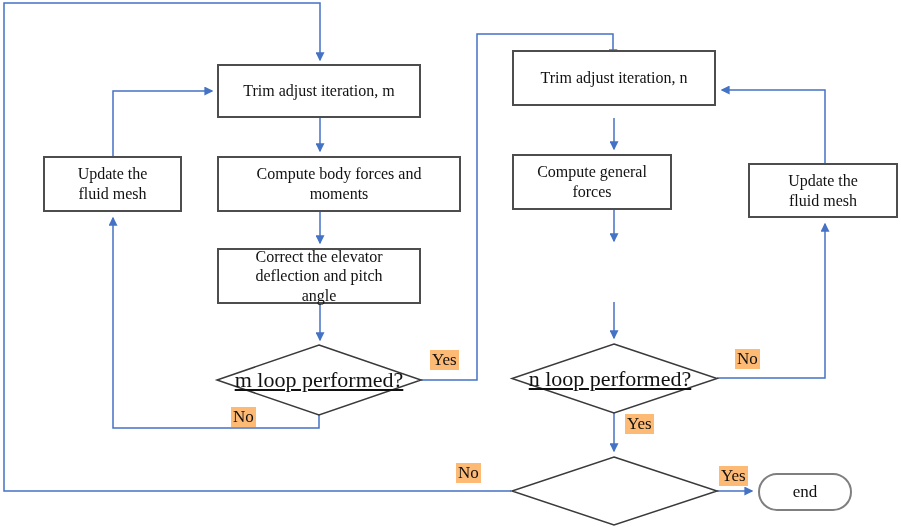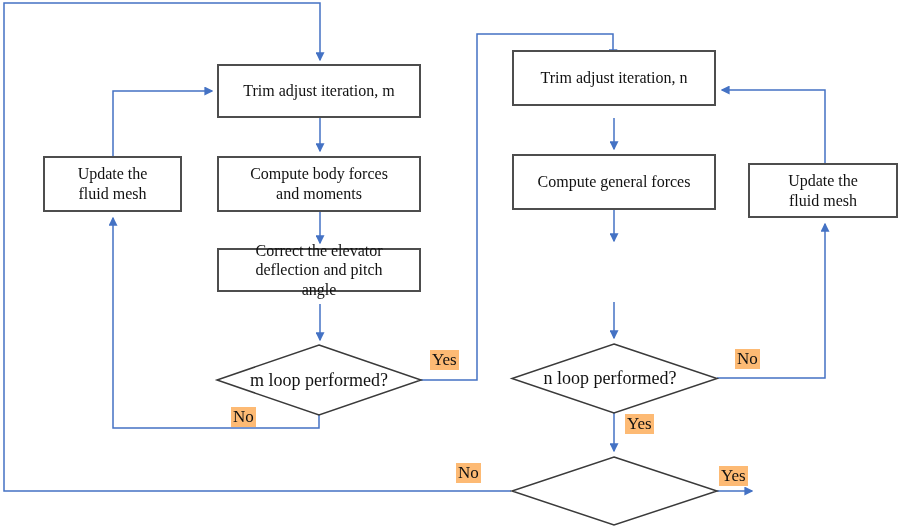--- a/index.html
+++ b/index.html
@@ -17,21 +17,21 @@
   .diamond{fill:#fff;stroke:var(--diamond-border,#3a3a3a);stroke-width:1.5px;}
   .node{
     position:absolute;box-sizing:border-box;
     display:flex;align-items:center;justify-content:center;
     text-align:center;background:#fff;
     border:2px solid var(--box-border,#4d4d4d);
     font-size:16px;line-height:1.22;padding:2px 22px;
   }
   .dlabel{
     position:absolute;display:flex;align-items:center;justify-content:center;
-    text-align:center;font-size:18px;background:transparent;pointer-events:none;
+    text-align:center;font-size:22px;background:transparent;pointer-events:none;text-decoration:underline;
   }
   .terminator{
     position:absolute;box-sizing:border-box;
     display:flex;align-items:center;justify-content:center;
     background:#fff;border:2px solid var(--terminator-border,#7f7f7f);
     border-radius:19px;font-size:17px;
   }
   .elabel{
     position:absolute;font-size:17px;background:#fdba74;padding:0 2px;
   }
@@ -76,38 +76,39 @@
 
     <path class="edge" d="M717,491 H752" marker-end="url(#arw)"></path>
 
     <polygon class="diamond" points="319,345 421,380 319,415 217,380"></polygon>
     <polygon class="diamond" points="614,344 717,378.5 614,413 512,378.5"></polygon>
     <polygon class="diamond" points="614,457 717,491 614,525 512,491"></polygon>
   </svg>
 
   <div class="node" style="left:217px;top:64px;width:204px;height:54px;">Trim adjust iteration, m</div>
 
-  <div class="node" style="left:217px;top:156px;width:204px;height:56px;">Compute body forces and moments</div>
+  <div class="node" style="left:217px;top:156px;width:244px;height:56px;">Compute body forces and moments</div>
 
-  <div class="node" style="left:217px;top:248px;width:204px;height:44px;">Correct the elevator deflection and pitch angle</div>
+  <div class="node" style="left:217px;top:248px;width:204px;height:56px;">Correct the elevator deflection and pitch angle</div>
 
   <div class="node" style="left:43px;top:156px;width:139px;height:56px;">Update the fluid mesh</div>
 
   <div class="node" style="left:512px;top:50px;width:204px;height:56px;">Trim adjust iteration, n</div>
 
-  <div class="node" style="left:512px;top:154px;width:204px;height:56px;">Compute general forces</div>
+  <div class="node" style="left:512px;top:154px;width:160px;height:56px;">Compute general forces</div>
 
 
   <div class="node" style="left:748px;top:163px;width:150px;height:55px;">Update the fluid mesh</div>
 
   <div class="dlabel" style="left:217px;top:345px;width:204px;height:70px;">m loop performed?</div>
 
   <div class="dlabel" style="left:508px;top:344px;width:204px;height:69px;">n loop performed?</div>
 
 
+  <div class="terminator" style="left:758px;top:473px;width:94px;height:38px;">end</div>
 
   <div class="elabel" style="left:430px;top:350px;">Yes</div>
 
   <div class="elabel" style="left:231px;top:407px;">No</div>
 
   <div class="elabel" style="left:735px;top:349px;">No</div>
 
   <div class="elabel" style="left:625px;top:414px;">Yes</div>
 
   <div class="elabel" style="left:456px;top:463px;">No</div>

